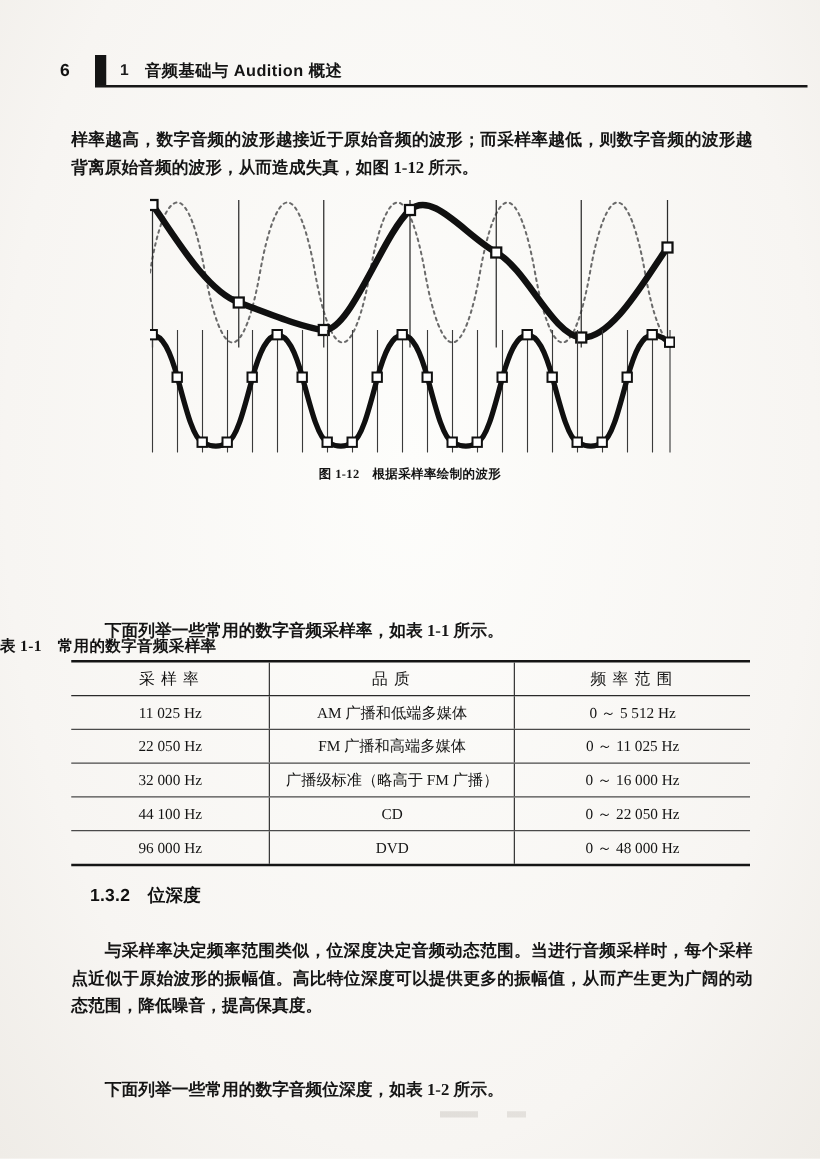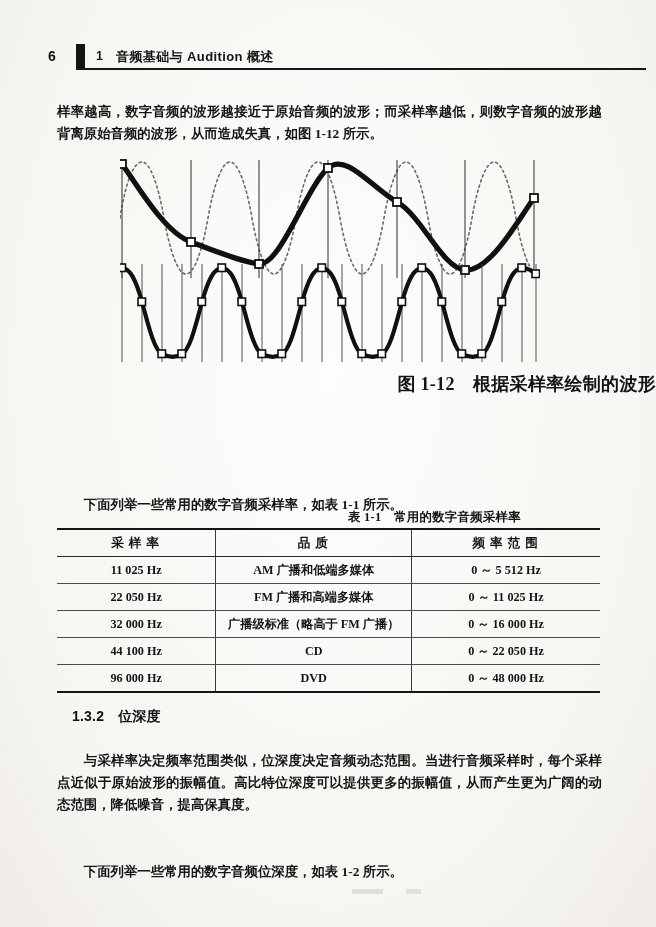--- a/index.html
+++ b/index.html
@@ -101,55 +101,55 @@
     top: 140px;
     width: 420px;
     height: 228px;
   }
   .figure svg { display: block; }
   .fig-caption {
     position: absolute;
     left: 0;
     top: 372px;
     width: 656px;
-    text-align: right;
-    font-size: 18px;
+    text-align: center;
+    font-size: 10px;
     font-weight: bold;
     color: #141414;
     letter-spacing: 0.3px;
   }
 
   
   .table-caption {
     position: absolute;
     left: 0;
     top: 509px;
     width: 521px;
-    text-align: right;
+    text-align: left;
     font-size: 12.4px;
     font-weight: bold;
     color: #141414;
     letter-spacing: 0.3px;
   }
   table.data {
     position: absolute;
     left: 57px;
     top: 528px;
     width: 543px;
     border-collapse: collapse;
     font-size: 12.2px;
     color: #141414;
   }
   table.data th,
   table.data td {
     text-align: center;
     padding: 3px 2px;
     height: 20px;
     border-left: 1px solid #3a3a3a;
-    font-weight: bold;
+    font-weight: normal;
   }
   table.data th:first-child,
   table.data td:first-child { border-left: none; }
   table.data thead th {
     letter-spacing: 5px;
     padding-left: 5px;
     font-size: 12.6px;
     border-top: 2px solid #151515;
     border-bottom: 1.2px solid #2a2a2a;
   }

